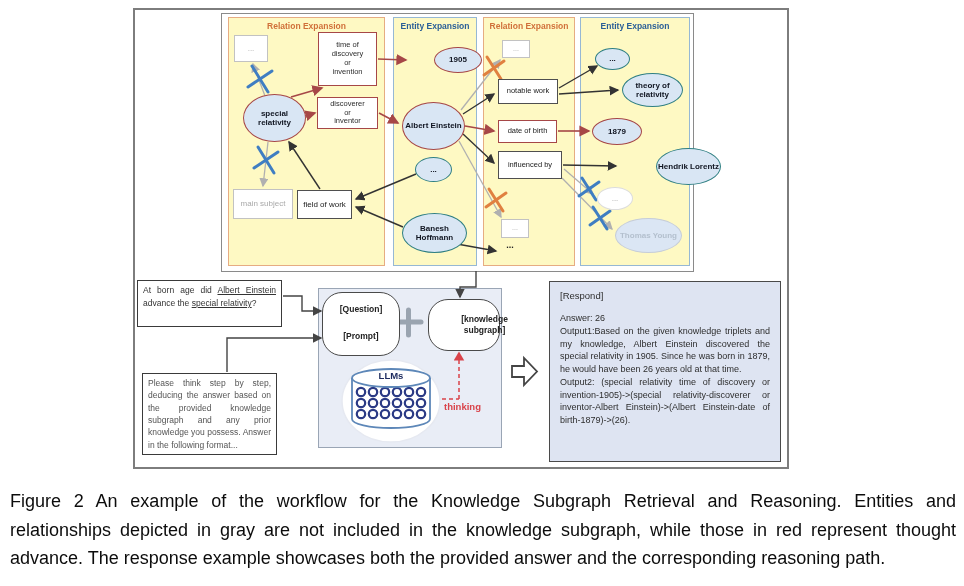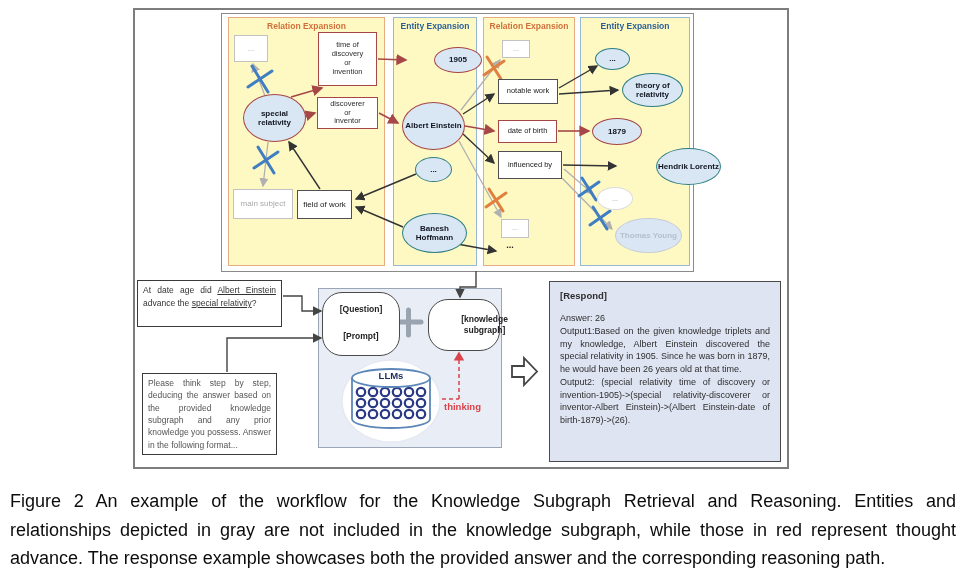--- a/index.html
+++ b/index.html
@@ -18,21 +18,21 @@
   .b-teal{border:1.7px solid #2f7f82;}
   .b-dark{border:1.6px solid #4f4f4f;}
   .b-gray{border:1.2px solid #c2c2c2;color:#a9a9a9;}
   .b-faint{border:1.2px solid #dcdcdc;color:#cfcfcf;background:#fff;font-weight:700;}
   .b-thomas{border:1.6px solid #c6cdd8;color:#b4c0ce;background:#dbe6f4;}
   .txtbox{position:absolute;box-sizing:border-box;background:#fff;border:1.5px solid #3a3a3a;font-size:8.5px;text-align:justify;z-index:10;}
   .llm-panel{position:absolute;box-sizing:border-box;background:#e9edf6;border:1.5px solid #9aa5b5;z-index:1;}
   .round-box{position:absolute;box-sizing:border-box;background:#fff;border:1.6px solid #4a4a4a;border-radius:20px;z-index:10;}
   .token{position:absolute;left:0;right:0;text-align:center;font-weight:700;font-size:8.5px;color:#222;}
   .respond{position:absolute;box-sizing:border-box;background:#dee4f2;border:1.6px solid #4a4a4a;padding:8px 10px;color:#2e2e2e;z-index:10;}
-  .respond .r-title{font-weight:700;font-size:9.5px;}
+  .respond .r-title{font-weight:400;font-size:9.5px;}
   .respond .r-answer{margin-top:11px;font-size:9px;line-height:1.42;}
   .respond .r-p{font-size:9px;text-align:justify;line-height:1.42;}
   .caption{position:absolute;left:10px;top:487px;width:946px;font-family:Liberation Sans, sans-serif;font-size:18px;line-height:28.5px;color:#0c0c0c;z-index:10;}
   .cap-just{text-align:justify;text-align-last:justify;}
   .cap-last{text-align:justify;}
   .small-label{position:absolute;z-index:10;font-weight:700;}
   svg.overlay{position:absolute;left:0;top:0;z-index:5;pointer-events:none;}
   u{text-underline-offset:1px;}
 </style>
 </head>
@@ -188,21 +188,21 @@
   <div class="node b-gray" style="left:501px;top:219px;width:28px;height:19px;font-size:7px;">...</div>
   <div class="small-label" style="left:498px;top:240px;width:24px;text-align:center;font-size:9px;color:#222;">...</div>
 
   <div class="node ellipse b-teal" style="left:595px;top:48px;width:35px;height:22px;">...</div>
   <div class="node ellipse b-teal" style="left:622px;top:73px;width:61px;height:34px;">theory of relativity</div>
   <div class="node ellipse b-red" style="left:592px;top:118px;width:50px;height:27px;">1879</div>
   <div class="node ellipse b-teal" style="left:620px;top:148px;width:65px;height:37px;margin-left:36px;">Hendrik Lorentz</div>
   <div class="node ellipse b-faint" style="left:597px;top:187px;width:36px;height:23px;background:#fff;">...</div>
   <div class="node ellipse b-thomas" style="left:615px;top:218px;width:67px;height:35px;">Thomas Young</div>
 
-  <div class="txtbox" style="left:137px;top:280px;width:145px;height:47px;padding:3px 5px;line-height:1.5;color:#333;"><span>At date age did </span><u>Albert Einstein</u><span> advance the </span><u>special relativity</u><span>?</span></div>
+  <div class="txtbox" style="left:137px;top:280px;width:145px;height:47px;padding:3px 5px;line-height:1.5;color:#333;"><span>At born age did </span><u>Albert Einstein</u><span> advance the </span><u>special relativity</u><span>?</span></div>
 
   <div class="txtbox" style="left:142px;top:373px;width:135px;height:82px;padding:3px 5px;line-height:1.45;color:#555;">Please think step by step, deducing the answer based on the provided knowledge subgraph and any prior knowledge you possess. Answer in the following format...</div>
 
   <div class="llm-panel" style="left:318px;top:288px;width:184px;height:160px;"></div>
   <div class="round-box" style="left:322px;top:292px;width:78px;height:64px;">
     <div class="token" style="top:11px;">[Question]</div>
     <div class="token" style="top:38px;">[Prompt]</div>
   </div>
   <div class="round-box" style="left:428px;top:299px;width:72px;height:52px;display:flex;align-items:center;justify-content:center;text-align:center;font-weight:700;font-size:8.5px;line-height:1.3;color:#222;padding-left:41px;">[knowledge subgraph]</div>
   <div class="small-label" style="left:361px;top:370px;width:60px;text-align:center;font-size:9.5px;color:#1c2a5e;">LLMs</div>

